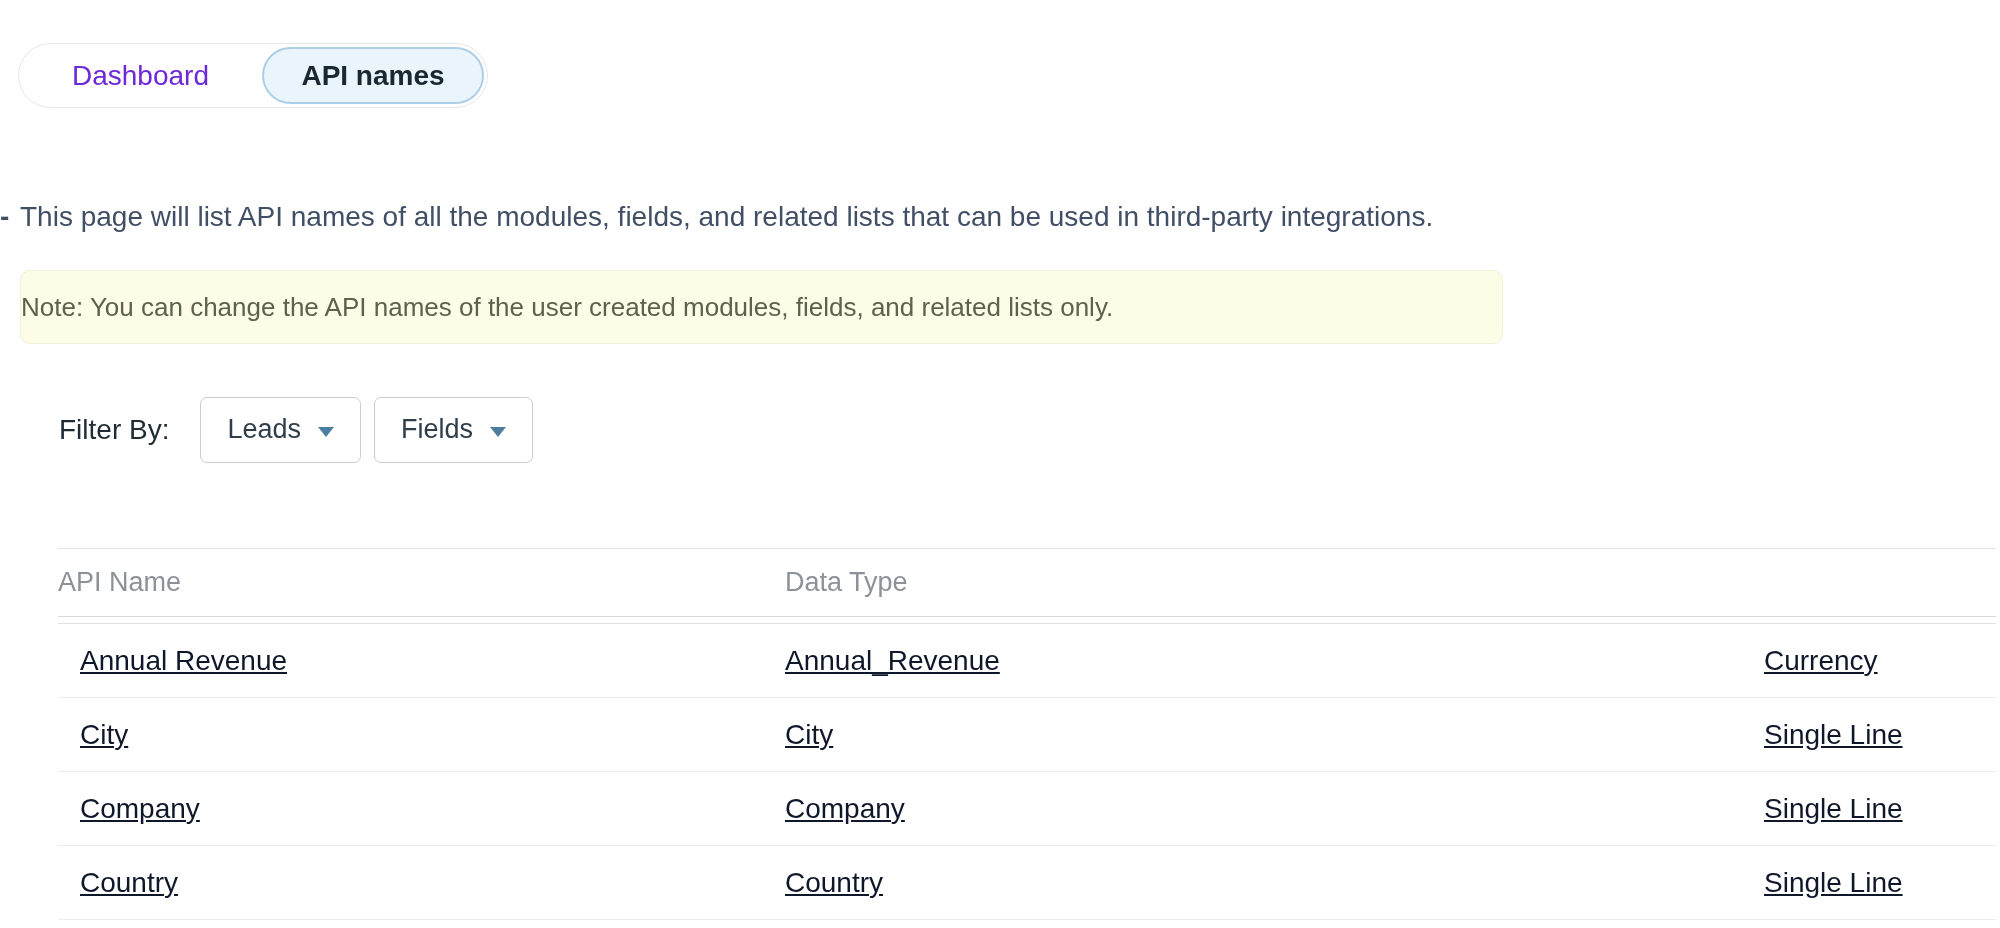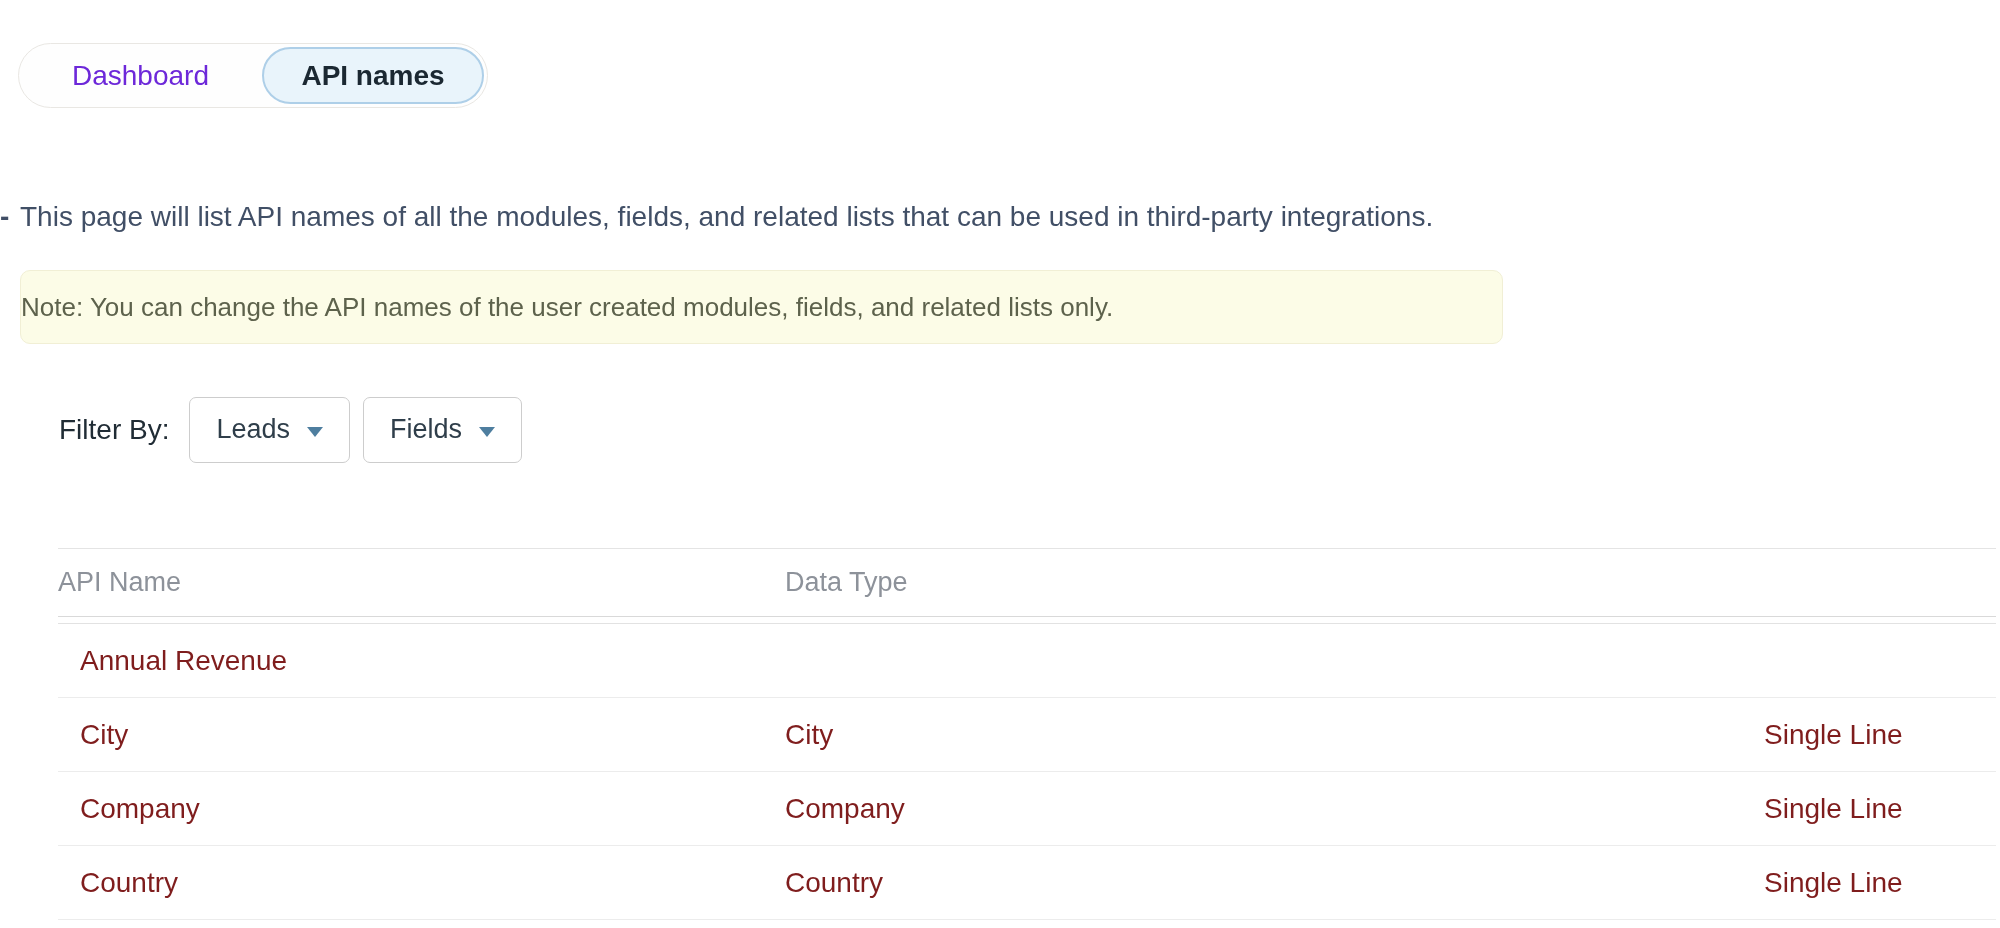--- a/index.html
+++ b/index.html
@@ -79,21 +79,21 @@
   .filter-row {
     position: absolute;
     left: 59px; top: 396px;
     height: 67px;
     display: flex;
     align-items: center;
   }
   .filter-label {
     font-size: 28px;
     color: #202c35;
-    margin-right: 20px;
+    margin-right: 31px;
   }
   .dropdown {
     height: 66px;
     box-sizing: border-box;
     border: 1px solid #cdcdcd;
     border-radius: 7px;
     background: #ffffff;
     display: flex;
     align-items: center;
     padding: 0 26px;
@@ -133,21 +133,22 @@
     border-bottom: 1px solid #e2e2e2;
   }
   .trow {
     height: 74px;
     box-sizing: border-box;
     border-bottom: 1px solid #ececec;
     display: grid;
     grid-template-columns: 727px 979px 1fr;
     align-items: center;
     font-size: 28px;
-    color: #7f1d1d;
+    color: #0f172a;
+    text-decoration: underline;
   }
   .c1 { padding-left: 22px; }
 </style>
 </head>
 <body>
 
 <div class="page">
 
   <div class="tab-group">
     <div class="tab-plain">Dashboard</div>
@@ -177,20 +178,22 @@
 
   <div class="table">
     <div class="thead">
       <div>API Name</div>
       <div>Data Type</div>
     </div>
     <div class="gap-line"></div>
 
     <div class="trow">
       <div class="c1">Annual Revenue</div>
+      <div>Annual_Revenue</div>
+      <div>Currency</div>
     </div>
     <div class="trow">
       <div class="c1">City</div>
       <div>City</div>
       <div>Single Line</div>
     </div>
     <div class="trow">
       <div class="c1">Company</div>
       <div>Company</div>
       <div>Single Line</div>

